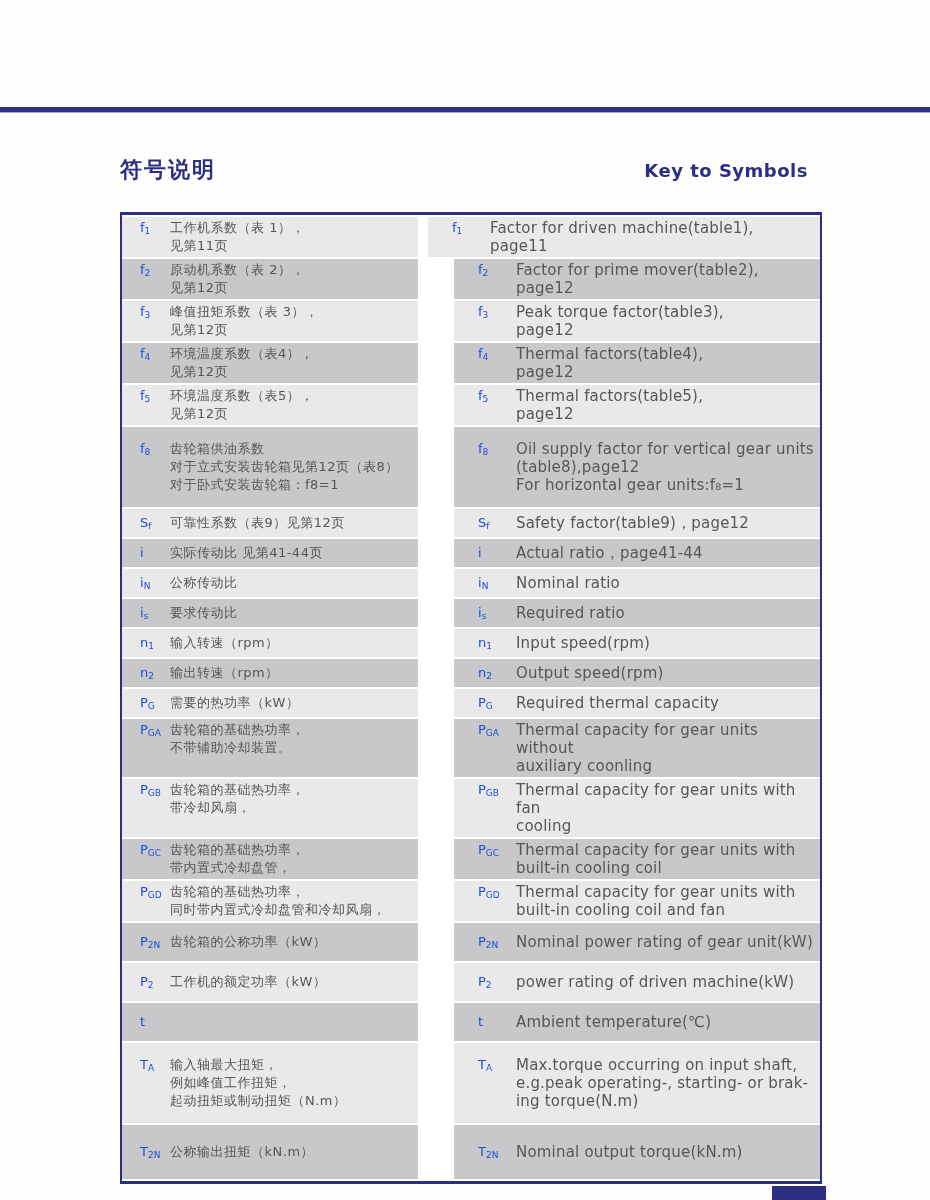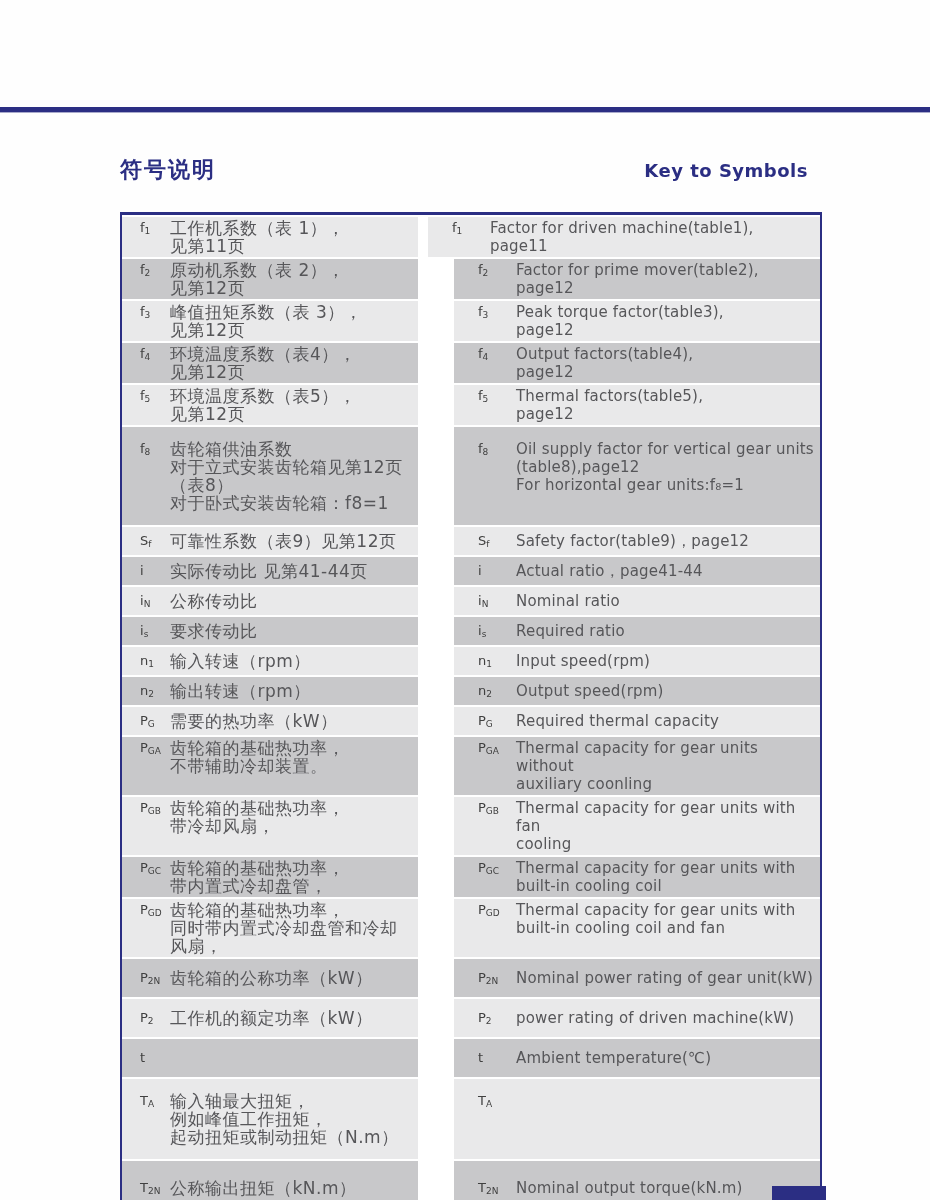--- a/index.html
+++ b/index.html
@@ -83,21 +83,21 @@
   
   .row:nth-child(6) .half { padding: 13px 0; }
   .row:nth-child(n+7):nth-child(-n+13) .half { padding: 5px 0; }
   .row:nth-child(18) .half,
   .row:nth-child(19) .half,
   .row:nth-child(20) .half { padding: 10px 0; }
   .row:nth-child(21) .half { padding: 13px 0; }
   .row:nth-child(22) .half { padding: 18px 0; }
 
   .sym {
-    color: #404040;
+    color: #1d4ed8;
     font-size: 13px;
     line-height: 18px;
     white-space: nowrap;
   }
   .half.cn .sym {
     flex: 0 0 48px;
     padding-left: 18px;
     box-sizing: border-box;
   }
   .half.en .sym {
@@ -111,21 +111,21 @@
     vertical-align: -2px;
     letter-spacing: 0;
   }
   .desc {
     flex: 1 1 auto;
     color: #565659;
     font-size: 15px;
     line-height: 18px;
     padding-right: 6px;
   }
-  .half.cn .desc { letter-spacing: 0.5px; font-size: 17px; }
+  .half.cn .desc { letter-spacing: 0.5px; font-size: 13px; }
   .half.en .desc { letter-spacing: 0.2px; }
   .line { min-height: 18px; }
 
   .corner-block {
     position: absolute;
     left: 772px;
     bottom: 0;
     width: 54px;
     height: 14px;
     background: #2b2e83;
@@ -199,21 +199,21 @@
           <div class="sym"><span>f</span><sub>4</sub></div>
           <div class="desc">
             <div class="line">环境温度系数（表4），</div>
             <div class="line">见第12页</div>
           </div>
         </div>
         <div class="gutter"></div>
         <div class="half en">
           <div class="sym"><span>f</span><sub>4</sub></div>
           <div class="desc">
-            <div class="line">Output factors(table4),</div>
+            <div class="line">Thermal factors(table4),</div>
             <div class="line">page12</div>
           </div>
         </div>
       </div>
       <div class="row light">
         <div class="half cn">
           <div class="sym"><span>f</span><sub>5</sub></div>
           <div class="desc">
             <div class="line">环境温度系数（表5），</div>
             <div class="line">见第12页</div>
@@ -467,20 +467,25 @@
           <div class="sym"><span>T</span><sub>A</sub></div>
           <div class="desc">
             <div class="line">输入轴最大扭矩，</div>
             <div class="line">例如峰值工作扭矩，</div>
             <div class="line">起动扭矩或制动扭矩（N.m）</div>
           </div>
         </div>
         <div class="gutter"></div>
         <div class="half en">
           <div class="sym"><span>T</span><sub>A</sub></div>
+          <div class="desc">
+            <div class="line">Max.torque occurring on input shaft,</div>
+            <div class="line">e.g.peak operating-, starting- or brak-</div>
+            <div class="line">ing torque(N.m)</div>
+          </div>
         </div>
       </div>
       <div class="row dark">
         <div class="half cn">
           <div class="sym"><span>T</span><sub>2N</sub></div>
           <div class="desc">
             <div class="line">公称输出扭矩（kN.m）</div>
           </div>
         </div>
         <div class="gutter"></div>

